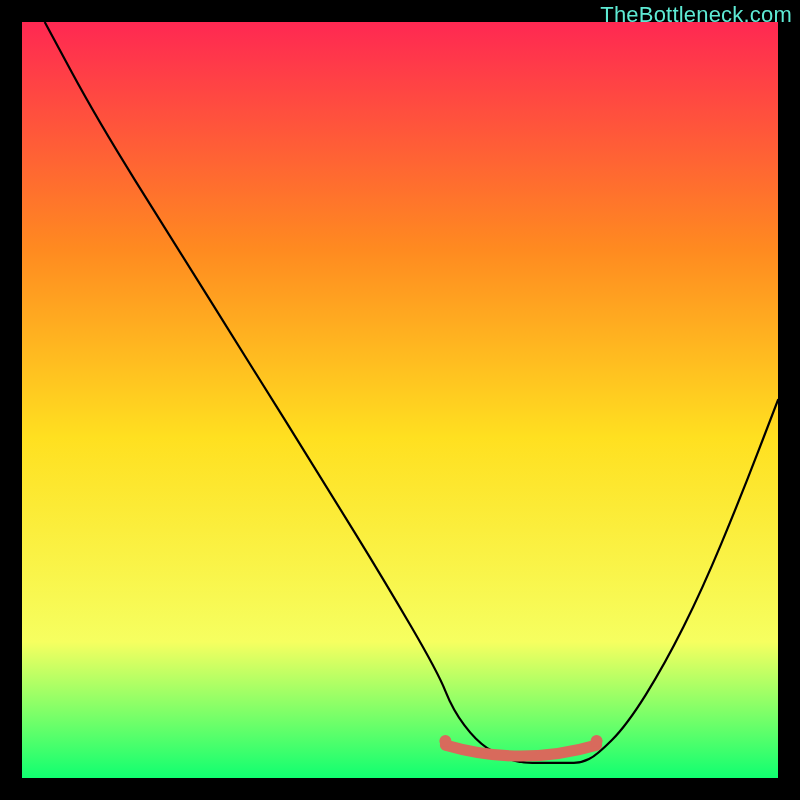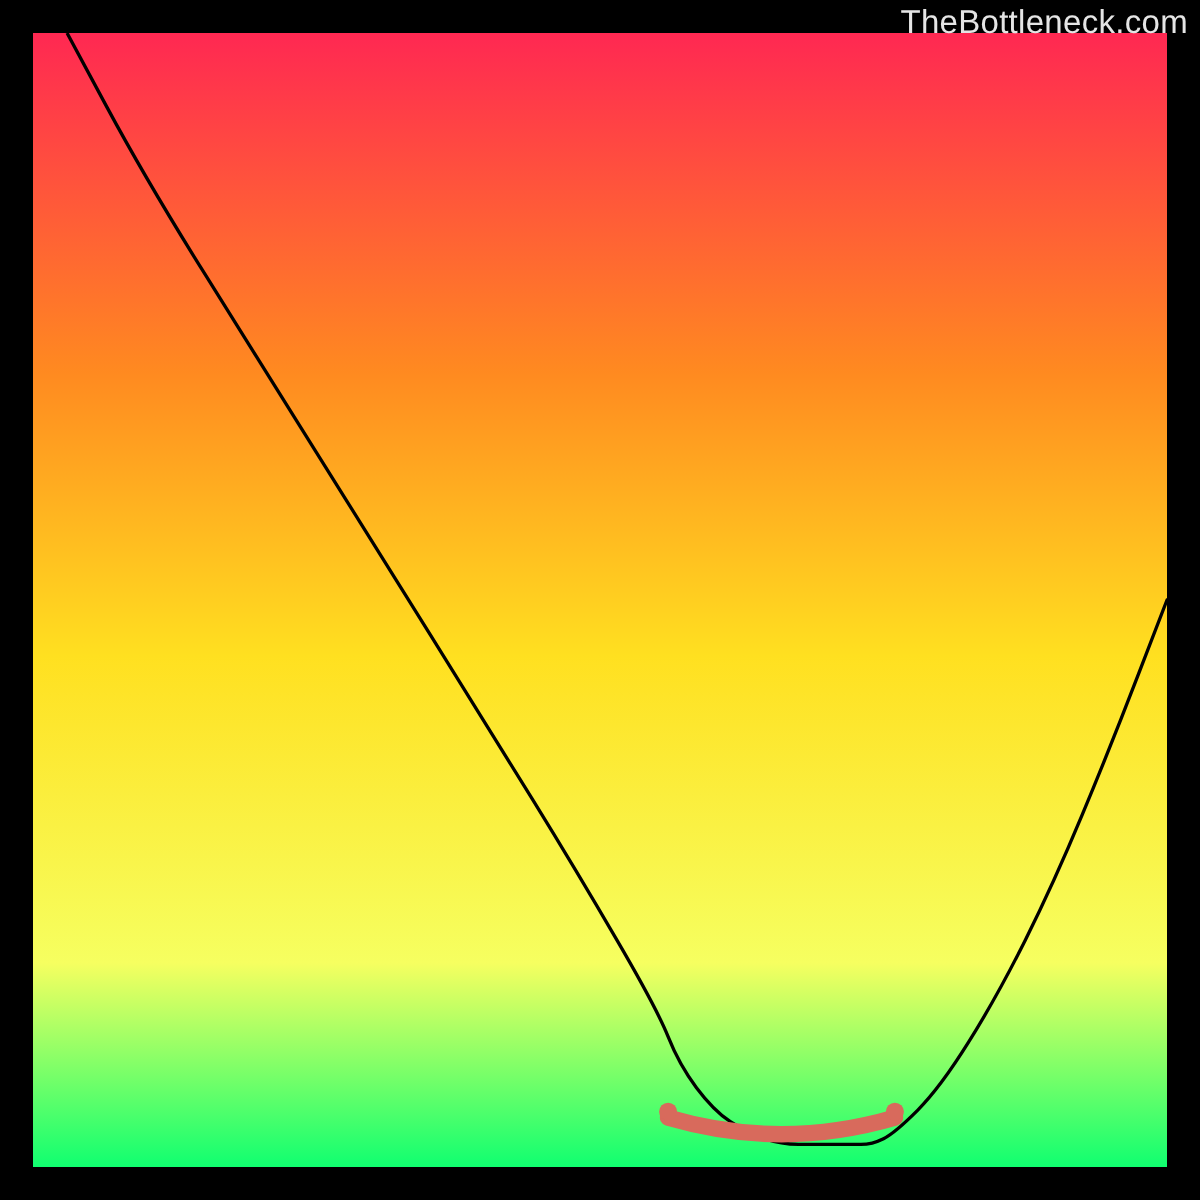--- a/index.html
+++ b/index.html
@@ -15,21 +15,21 @@
     left: 22px;
     top: 22px;
     width: 756px;
     height: 756px;
     background: #000;
   }
   .watermark {
     position: absolute;
     top: 2px;
     right: 8px;
-    color: #e5e5e5;
+    color: #5eead4;
     font-family: Arial, Helvetica, sans-serif;
     font-size: 22px;
     font-weight: 500;
     letter-spacing: 0.2px;
     z-index: 5;
   }
   svg {
     display: block;
   }
 </style>

